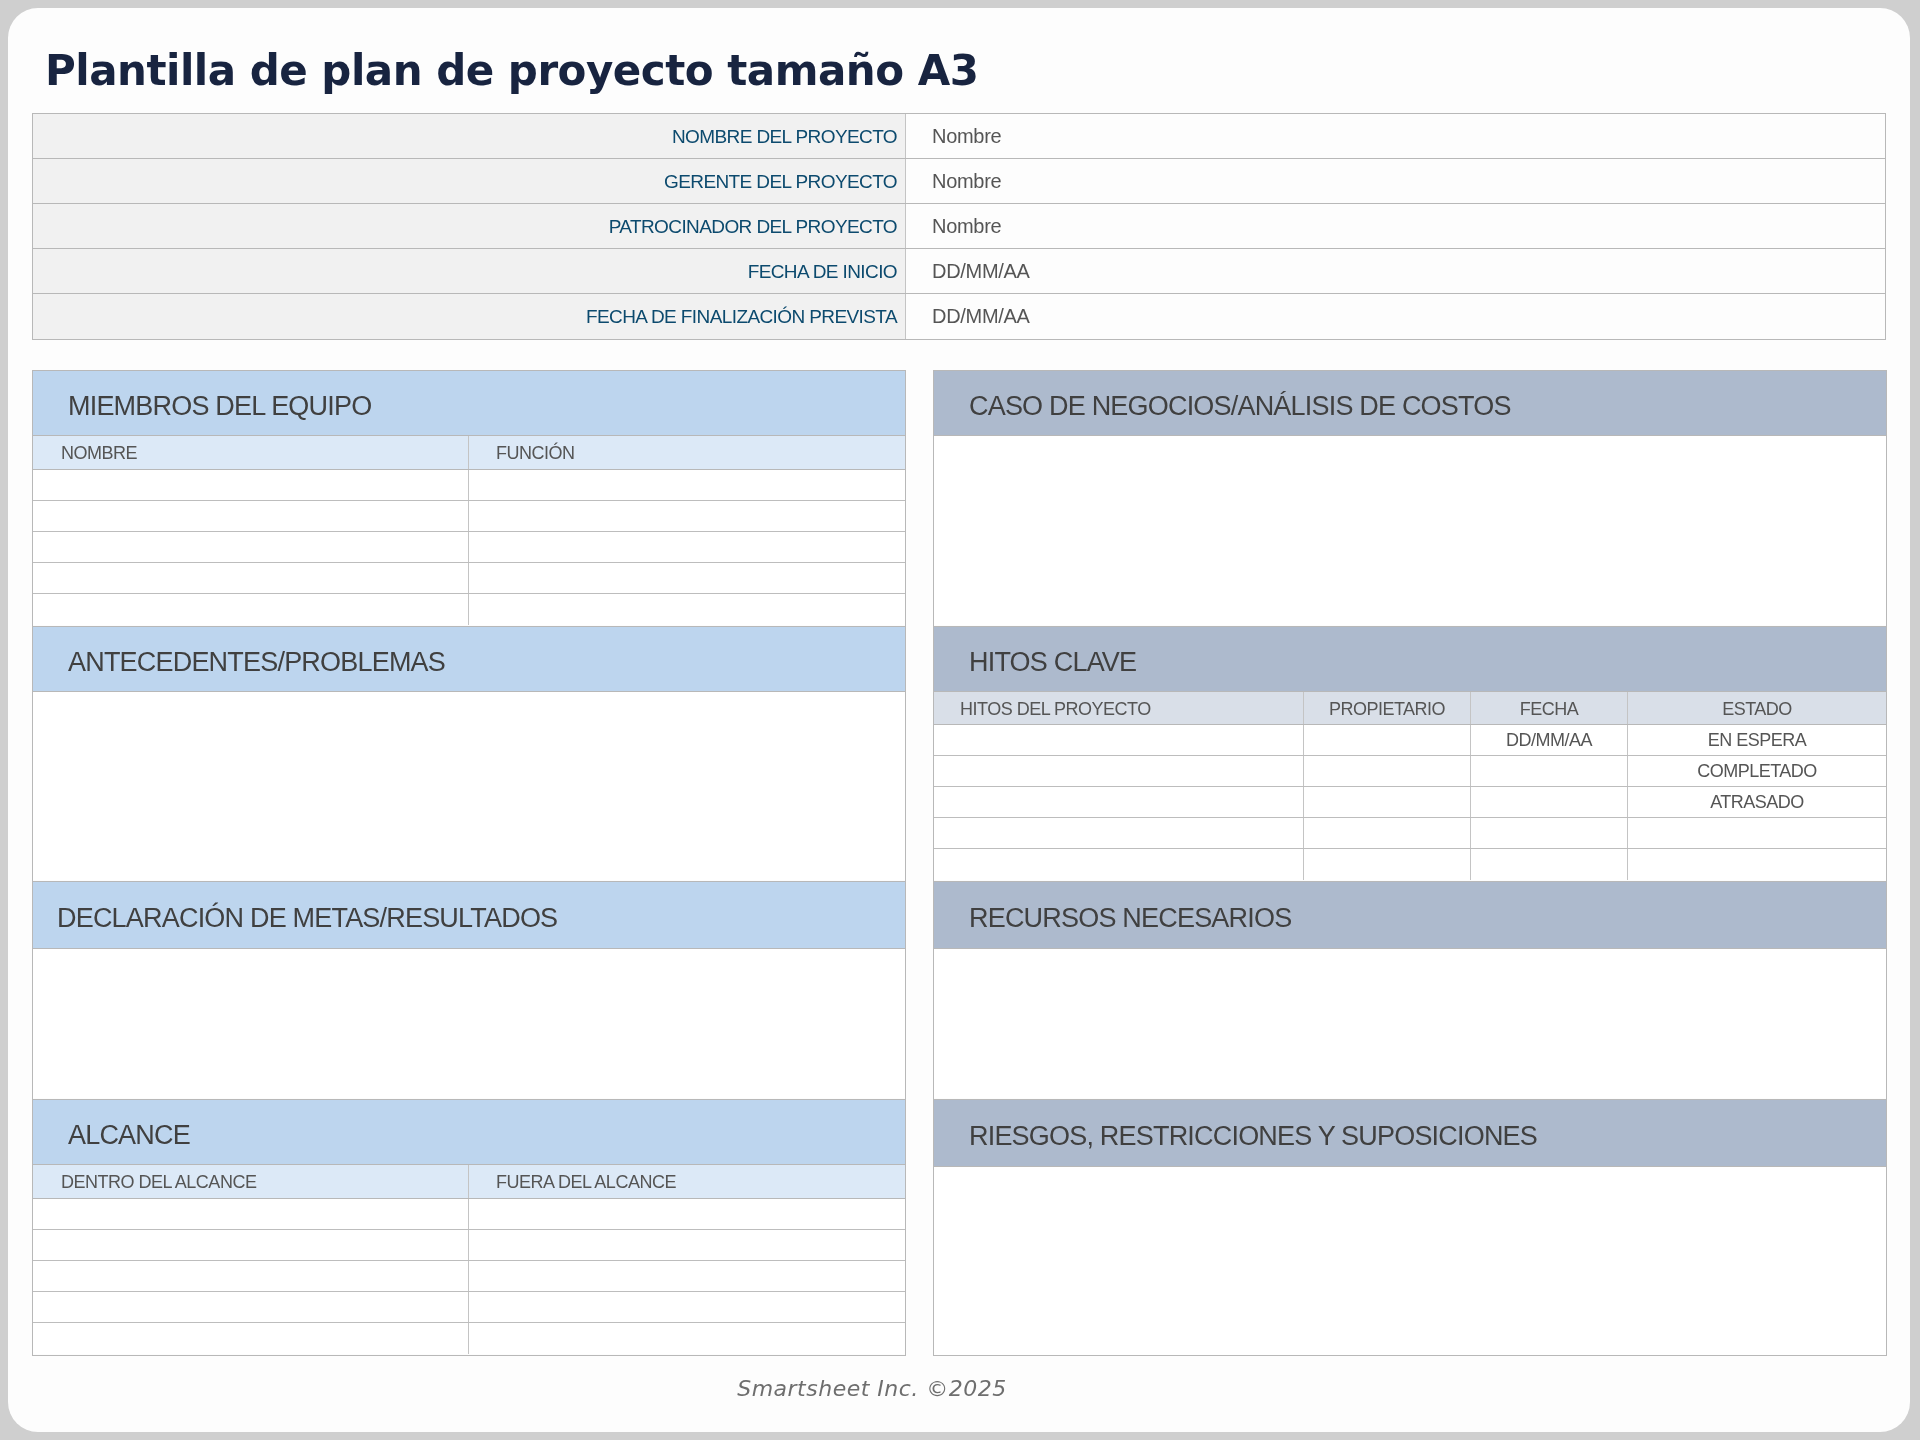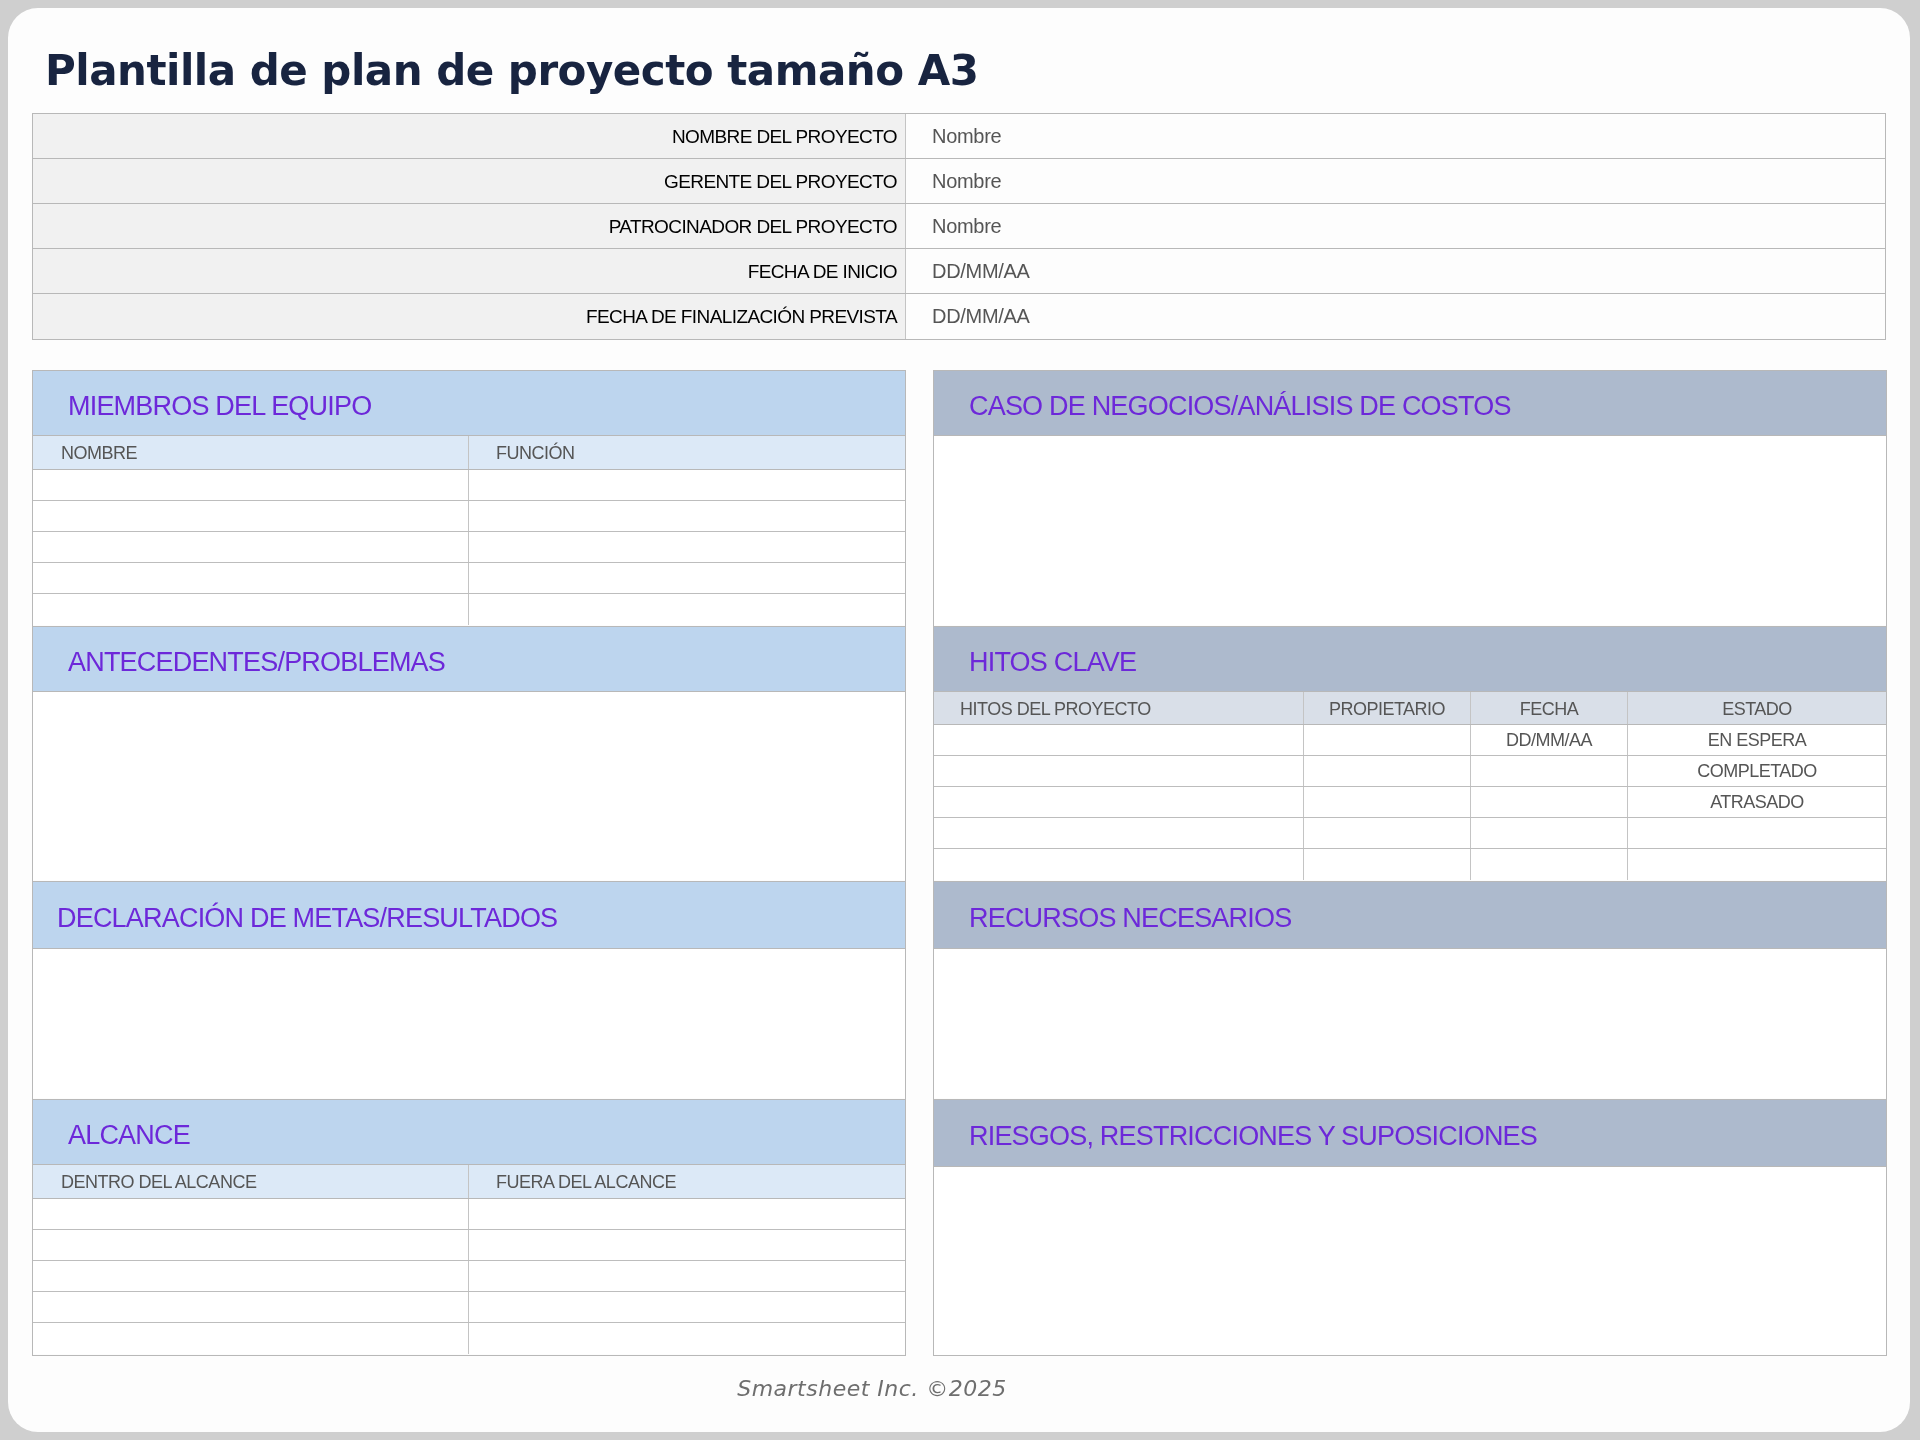--- a/index.html
+++ b/index.html
@@ -17,35 +17,35 @@
   
   .info {
     position: absolute; left: 32px; top: 113px; width: 1854px; height: 227px;
     border: 1.5px solid #b8b8b8;
   }
   .info-row { display: flex; height: 45px; border-bottom: 1.5px solid #b8b8b8; }
   .info-row:last-child { border-bottom: none; }
   .info-label {
     width: 873px; background: #f1f1f1; border-right: 1.5px solid #c4c4c4;
     text-align: right; padding-right: 8px; line-height: 45px;
-    font-size: 19px; color: #000000; letter-spacing: -0.6px;
+    font-size: 19px; color: #0c4a6e; letter-spacing: -0.6px;
     font-family: "Liberation Sans", sans-serif;
   }
   .info-value {
     flex: 1; line-height: 45px; padding-left: 26px; font-size: 20px; color: #555;
     font-family: "Liberation Sans", sans-serif; letter-spacing: -0.3px;
   }
   
   .col { position: absolute; border: 1.5px solid #b8b8b8; border-top: none; }
   .col-left { left: 32px; top: 370px; width: 874px; height: 986px; }
   .col-right { left: 933px; top: 370px; width: 954px; height: 986px; padding-left: 48px; }
   .sec { position: absolute; left: 0; right: 0; }
   .sec-head {
     height: 66px; line-height: 70px; padding-left: 35px;
-    font-size: 27px; color: #6d28d9; letter-spacing: -0.8px;
+    font-size: 27px; color: #404040; letter-spacing: -0.8px;
     font-family: "Liberation Sans", sans-serif;
     border-top: 1.5px solid #b8b8b8; border-bottom: 1.5px solid #b8b8b8;
   }
   .col-left .sec-head { background: #bdd5ee; }
   .col-right .sec-head { background: #adbacd; }
   .sub-head { display: flex; height: 34px; border-bottom: 1.5px solid #b8b8b8; }
   .col-left .sub-head { background: #dce9f7; }
   .col-right .sub-head { background: #d9dfe8; }
   .sub-head > div, .grid-row > div {
     font-size: 18px; color: #555; line-height: 34px;

